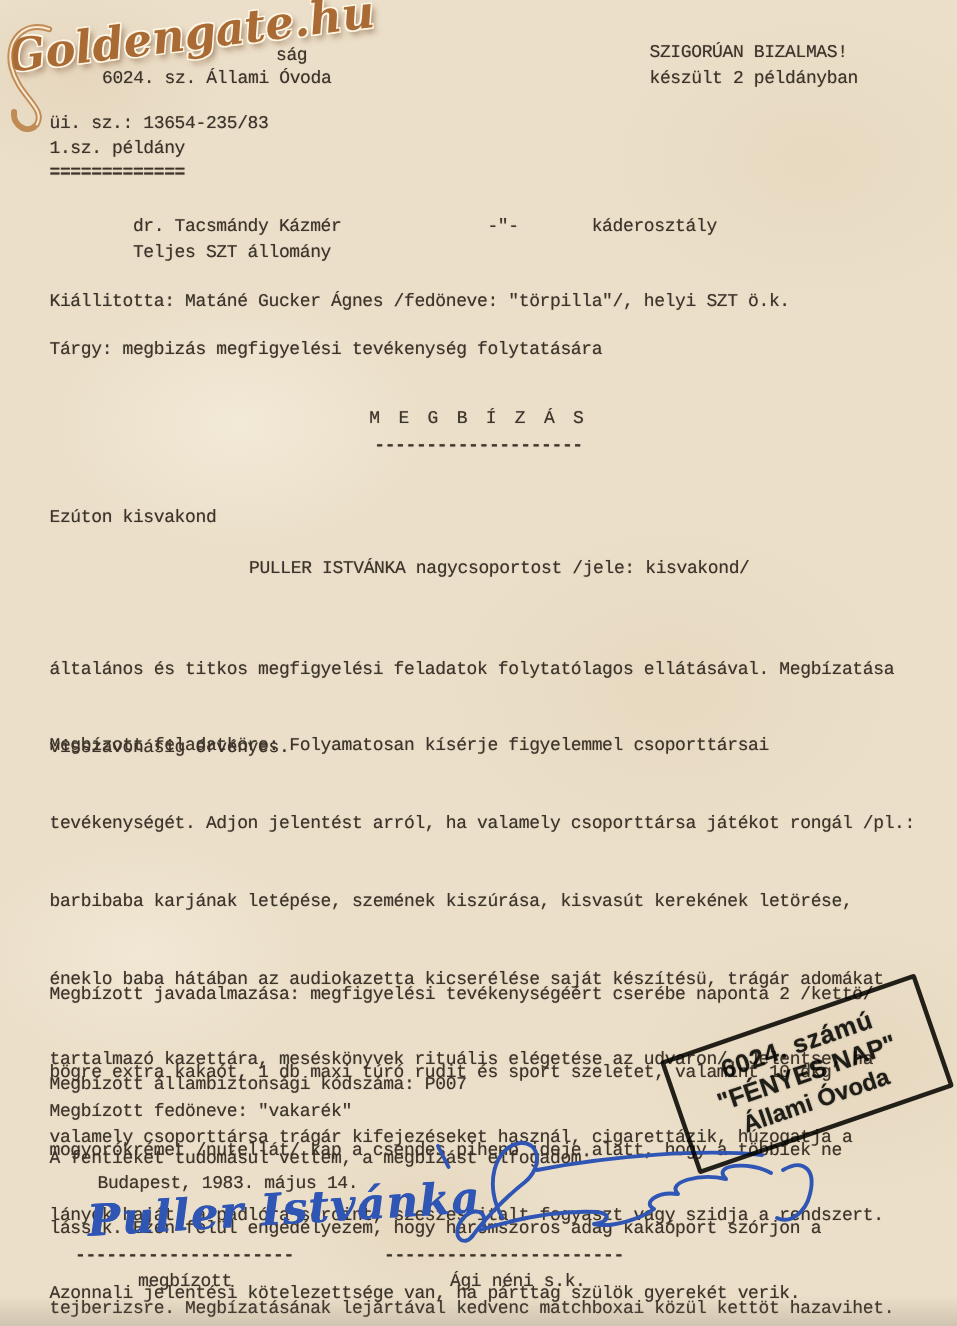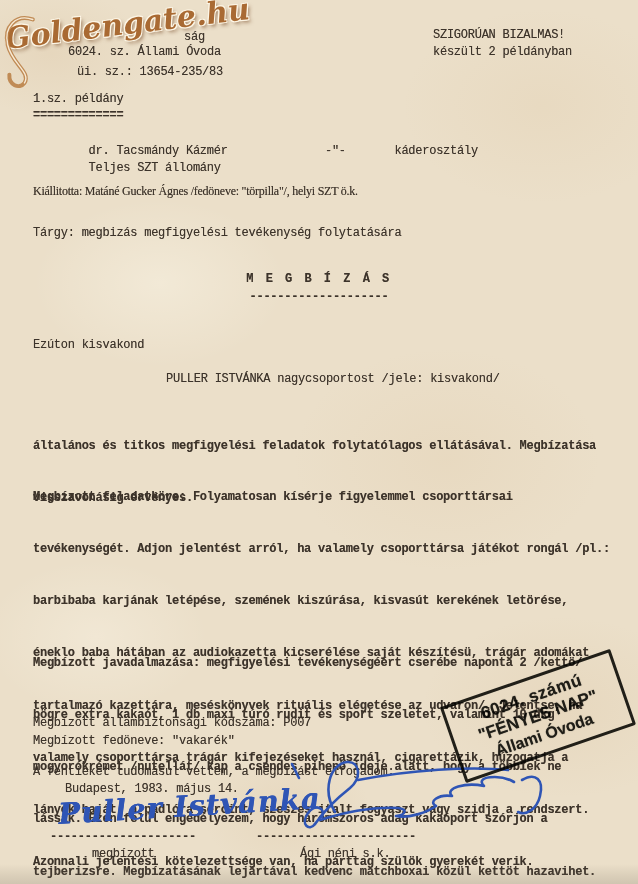--- a/index.html
+++ b/index.html
@@ -16,23 +16,23 @@
       radial-gradient(120px 90px at 45% 92%, rgba(198,160,110,.12), transparent 70%);
     font-family:"Liberation Mono", monospace;
   }
   .t{
     position:absolute;white-space:pre;
     font:12px/17.4px "Liberation Mono", monospace;
     letter-spacing:-0.25px;color:#3c332a;
     text-shadow:0 0 .6px rgba(60,50,40,.55);
   }
   .bold{font-weight:bold;}
-  .center{left:0;width:638px;text-align:center;font-weight:bold;}
+  .center{left:0;width:638px;text-align:center;}
   .title{letter-spacing:2.5px;}
-  .para div{white-space:pre;font-weight:bold;}
+  .para div{white-space:pre;}
   .logo{position:absolute;left:4px;top:6px;transform:rotate(-7deg);z-index:3;}
   .logo-text{
     font-family:"DejaVu Serif", serif;font-style:italic;font-weight:700;font-size:30px;
     color:#a96a33;
     text-shadow:-1px -1px 0 #fdf6e6,1px -1px 0 #fdf6e6,-1px 1px 0 #fdf6e6,1px 1px 0 #fdf6e6,2px 3px 4px rgba(110,62,25,.55);
   }
   .logo-flourish{position:absolute;left:-6px;top:-8px;pointer-events:none;}
   .stamp{
     position:absolute;left:448px;top:676px;width:162px;
     transform:rotate(-19deg);border:3px solid #24241f;border-radius:2px;
@@ -66,28 +66,28 @@
       <path d="M36,10 C20,2 6,14 8,32 C10,52 28,62 20,72" fill="none" stroke="#fdf4e2" stroke-width="1.4" stroke-linecap="round" opacity="0.9"></path>
     </svg>
     <span class="logo-text">Goldengate.hu</span>
   </div>
 
   <div class="t" style="left:184px;top:29px;text-align:right;">ság</div>
   <div class="t" style="left:68px;top:44px;">6024. sz. Állami Óvoda</div>
   <div class="t" style="left:433px;top:27px;">SZIGORÚAN BIZALMAS!</div>
   <div class="t" style="left:433px;top:44px;">készült 2 példányban</div>
 
-  <div class="t" style="left:33px;top:64px;margin-left:44px;">üi. sz.: 13654-235/83</div>
+  <div class="t" style="left:33px;top:74px;">üi. sz.: 13654-235/83</div>
   <div class="t" style="left:33px;top:91px;">1.sz. példány</div>
   <div class="t bold" style="left:33px;top:107px;">=============</div>
 
   <div class="t" style="left:33px;top:143px;">        dr. Tacsmándy Kázmér              -"-       káderosztály</div>
   <div class="t" style="left:33px;top:160px;">        Teljes SZT állomány</div>
 
-  <div class="t" style="left:33px;top:183px;font-family:Liberation Serif, serif;">Kiállitotta: Matáné Gucker Ágnes /fedöneve: "törpilla"/, helyi SZT ö.k.</div>
+  <div class="t" style="left:33px;top:193px;">Kiállitotta: Matáné Gucker Ágnes /fedöneve: "törpilla"/, helyi SZT ö.k.</div>
   <div class="t" style="left:33px;top:225px;">Tárgy: megbizás megfigyelési tevékenység folytatására</div>
 
   <div class="t center title" style="top:271px;">M E G B Í Z Á S</div>
   <div class="t center bold" style="top:289px;">--------------------</div>
 
   <div class="t" style="left:33px;top:337px;">Ezúton kisvakond</div>
   <div class="t" style="left:166px;top:371px;">PULLER ISTVÁNKA nagycsoportost /jele: kisvakond/</div>
 
   <div class="t para" style="left:33px;top:403px;">
     <div>általános és titkos megfigyelési feladatok folytatólagos ellátásával. Megbízatása</div>

